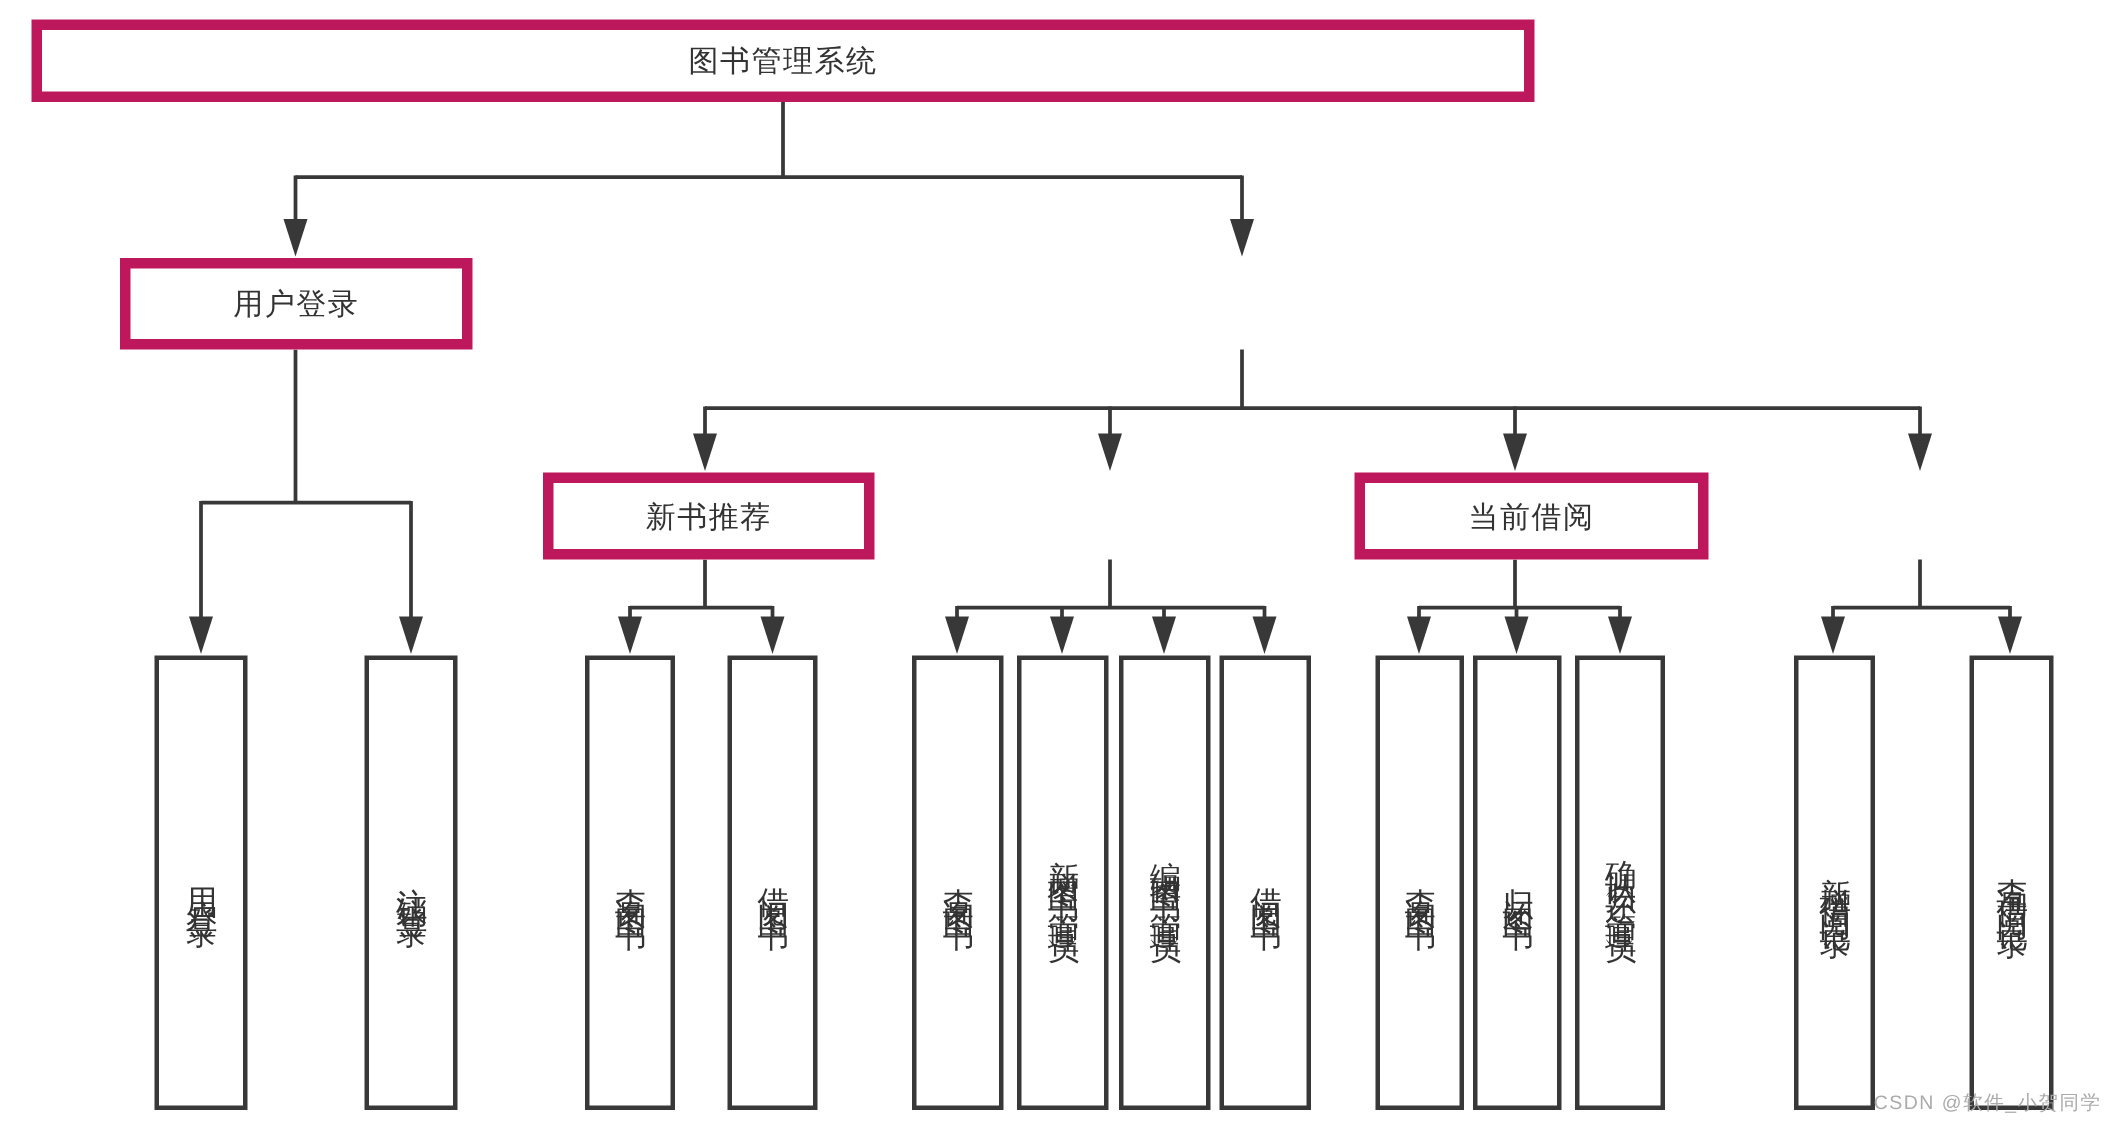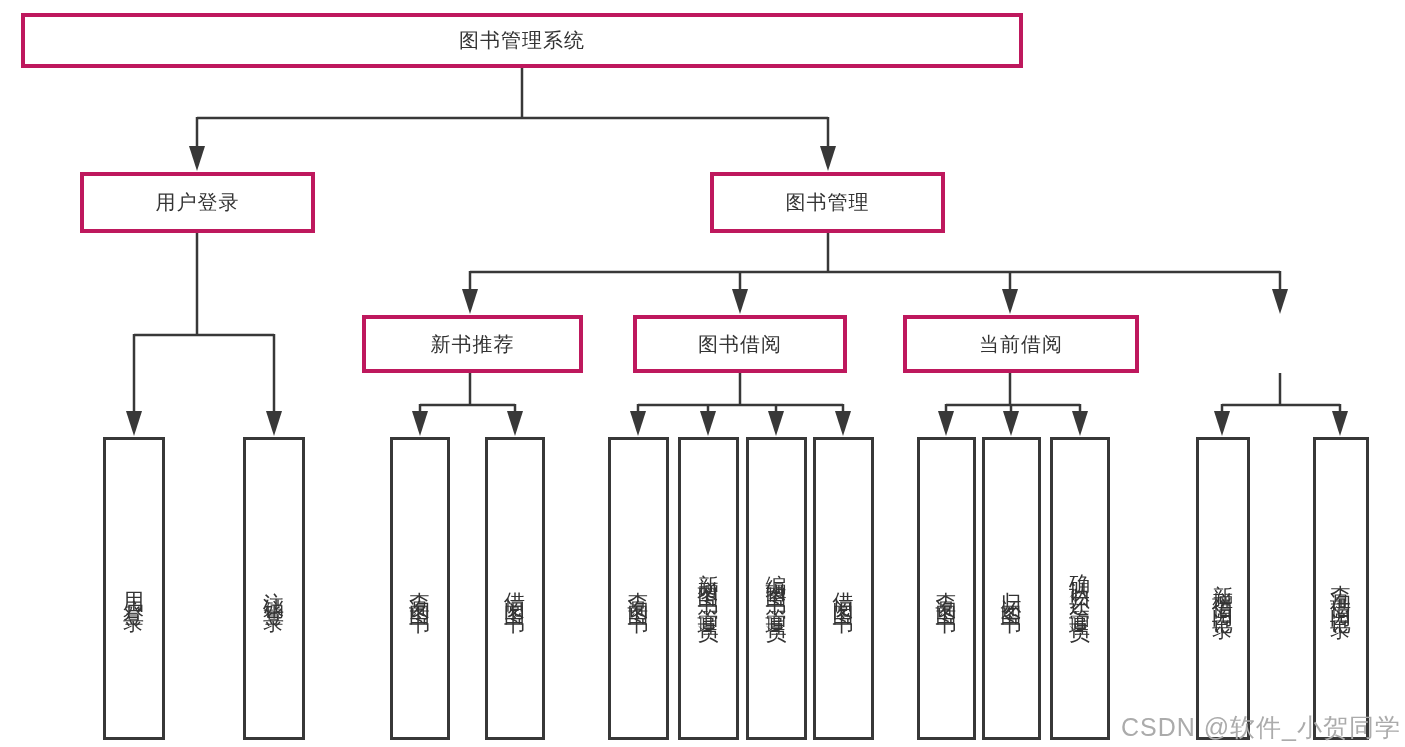--- a/index.html
+++ b/index.html
@@ -3,36 +3,36 @@
 <meta charset="utf-8">
 <style>
   html,body{margin:0;padding:0;background:#ffffff;}
   #stage{
     position:relative;width:1405px;height:747px;background:#ffffff;overflow:hidden;
     font-family:"Liberation Sans","DejaVu Sans",sans-serif;
   }
   #connectors{position:absolute;left:0;top:0;z-index:0;}
   .hbox{
     position:absolute;box-sizing:border-box;z-index:1;
-    background:#ffffff;border:4px solid #be185d;
+    background:#ffffff;border:7px solid #be185d;
     display:flex;align-items:center;justify-content:center;
   }
   .hbox .label{font-size:20px;color:#333333;letter-spacing:1px;white-space:nowrap;}
   .vbox{
     position:absolute;box-sizing:border-box;z-index:1;top:437px;height:303px;
     background:#ffffff;border:3px solid #383838;
     display:flex;align-items:center;justify-content:center;
   }
   .vbox .vlabel{
     writing-mode:vertical-rl;text-orientation:mixed;
     font-size:21px;letter-spacing:7px;line-height:1;color:#333333;white-space:nowrap;
   }
   #watermark{
     position:absolute;right:4px;bottom:3px;z-index:2;
-    font-size:25px;color:#ababab;letter-spacing:1px;white-space:nowrap;
+    font-size:13px;color:#ababab;letter-spacing:1px;white-space:nowrap;
   }
 </style>
 </head>
 <body>
 
 <div id="stage">
 
   <svg id="connectors" width="1405" height="747" viewBox="0 0 1405 747">
     <g stroke="#383838" stroke-width="2.5" fill="none">
 
@@ -99,29 +99,23 @@
     </g>
   </svg>
 
   <div class="hbox" style="left:21px;top:13px;width:1002px;height:55px;">
     <span class="label">图书管理系统</span>
   </div>
 
   <div class="hbox" style="left:80px;top:172px;width:235px;height:61px;">
     <span class="label">用户登录</span>
   </div>
-  <div class="hbox" style="left:710px;top:172px;width:235px;height:61px;">
-    <span class="label">图书管理</span>
-  </div>
 
   <div class="hbox" style="left:362px;top:315px;width:221px;height:58px;">
     <span class="label">新书推荐</span>
-  </div>
-  <div class="hbox" style="left:633px;top:315px;width:214px;height:58px;">
-    <span class="label">图书借阅</span>
   </div>
   <div class="hbox" style="left:903px;top:315px;width:236px;height:58px;">
     <span class="label">当前借阅</span>
   </div>
 
   <div class="vbox" style="left:103px;width:62px;">
     <span class="vlabel">用户登录</span>
   </div>
   <div class="vbox" style="left:243px;width:62px;">
     <span class="vlabel">注销登录</span>

